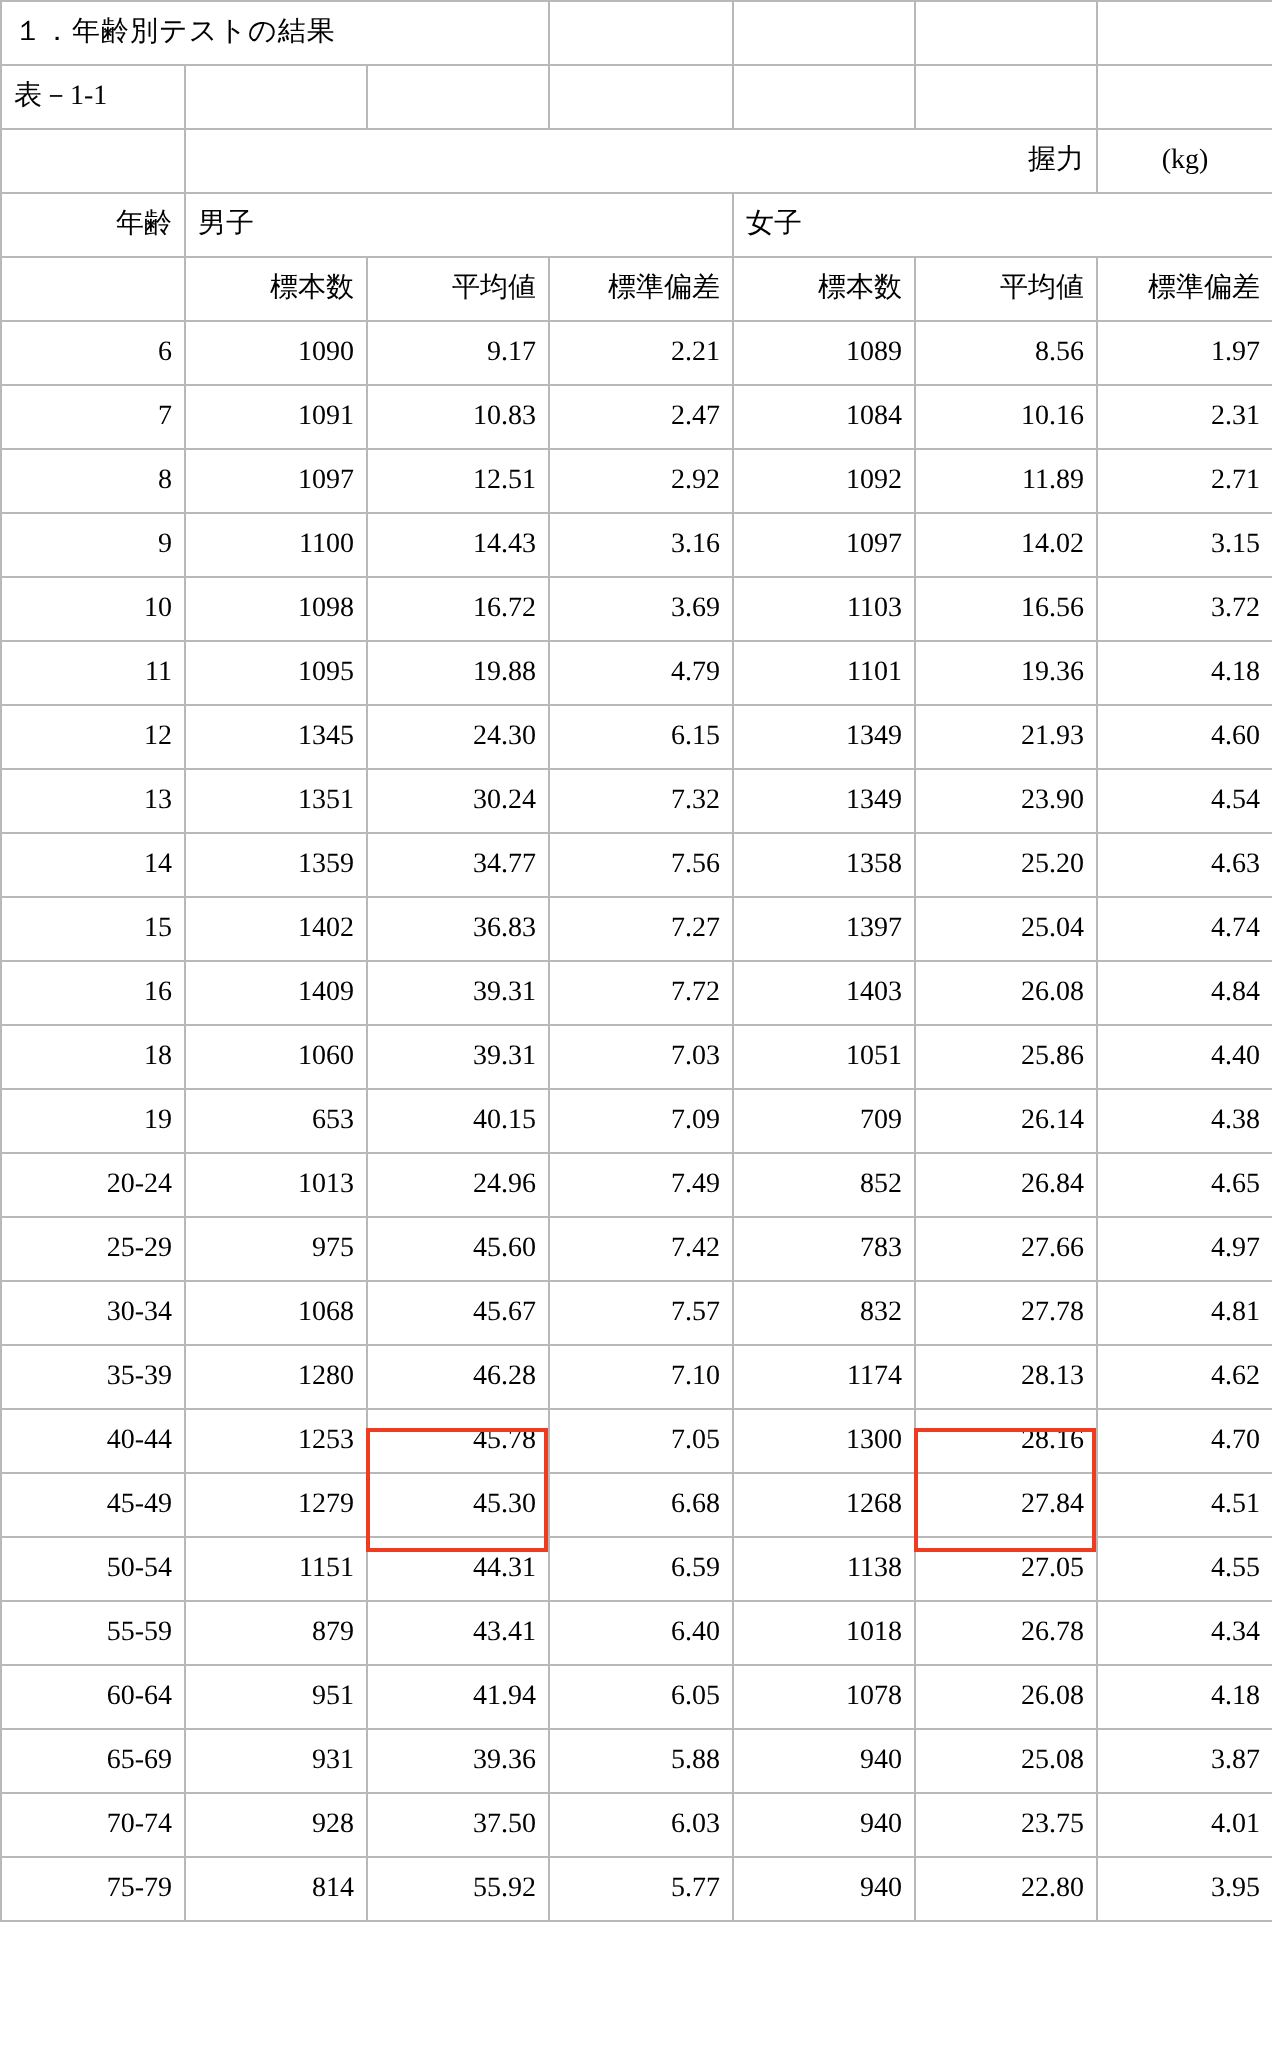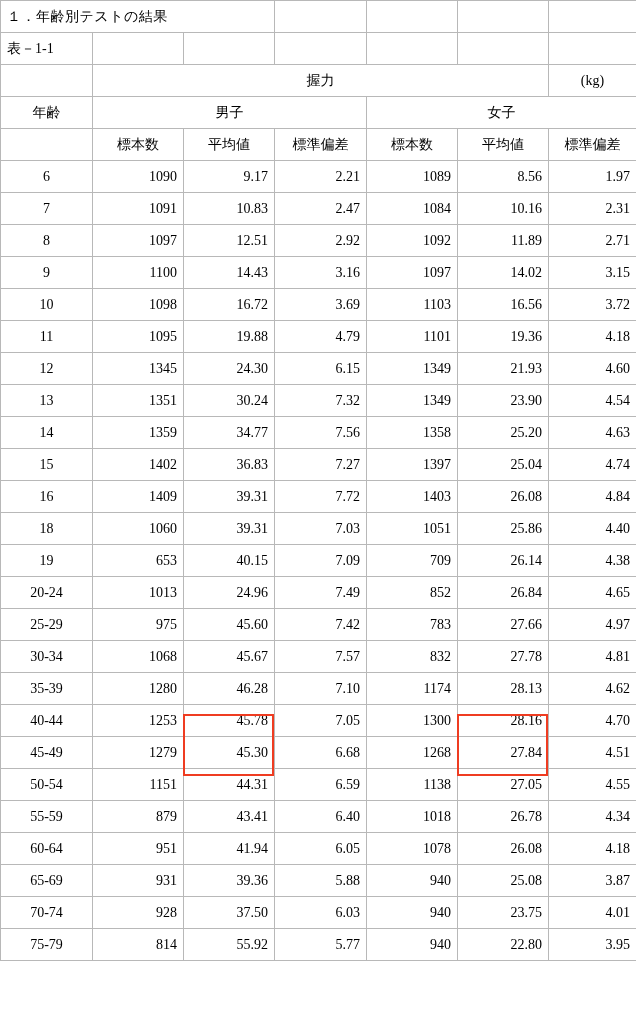--- a/index.html
+++ b/index.html
@@ -28,22 +28,22 @@
     border: 1px solid #b8b8b8;
     padding: 0 6px;
     font-size: 14px;
     line-height: 1;
     height: 31px;
     vertical-align: middle;
     white-space: nowrap;
     overflow: hidden;
   }
   .num { text-align: right; }
-  .ctr { text-align: center; font-family: Liberation Serif, serif; }
-  .lft { text-align: center; }
+  .ctr { text-align: right; font-family: Liberation Serif, serif; }
+  .lft { text-align: left; }
   .title-cell {
     font-size: 19px;
     font-weight: normal;
     text-align: left;
     letter-spacing: 0.5px;
   }
   .subtitle-cell {
     font-size: 15px;
     text-align: left;
   }

